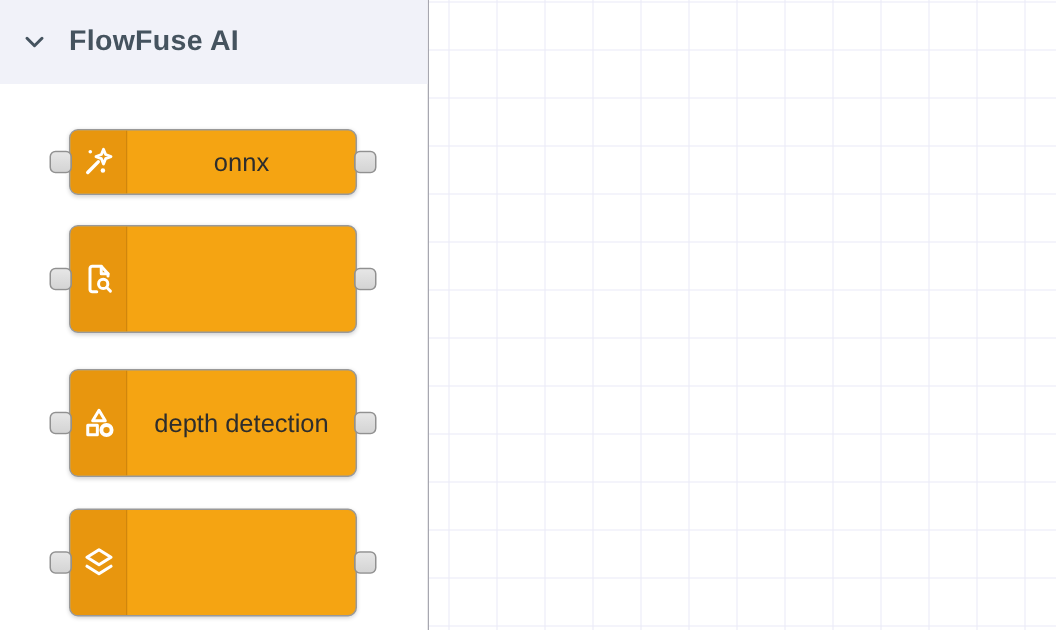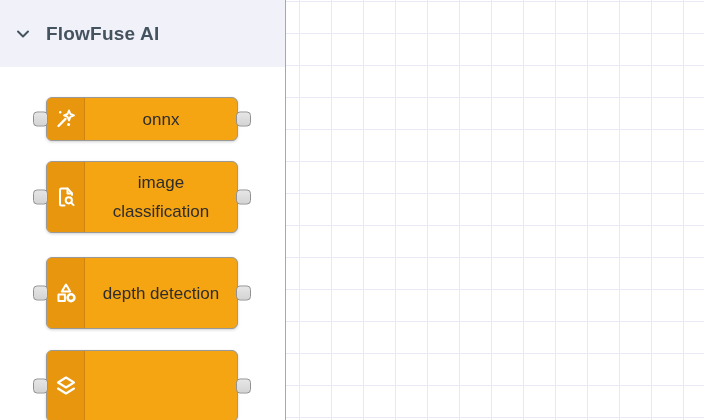--- a/index.html
+++ b/index.html
@@ -17,21 +17,21 @@
   .palette {
     position: relative;
     width: 285px;
     height: 100%;
     background: #ffffff;
     flex: 0 0 285px;
   }
   .palette-header {
     display: flex;
     align-items: center;
-    height: 67px;
+    height: 56px;
     background: #f1f2f9;
     padding-left: 16px;
     cursor: pointer;
   }
   .chev {
     width: 14px;
     height: 14px;
     margin-right: 16px;
     display: inline-flex;
     align-items: center;
@@ -147,21 +147,20 @@
         <div class="node-icon-strip">
           <svg class="icon-svg" width="26" height="26" viewBox="0 0 26 26">
             <g fill="none" stroke="#ffffff" stroke-width="2" stroke-linejoin="round" stroke-linecap="round">
               <path d="M19 11 L19 9.5 L14.5 4.5 L8.5 4.5 C7.7 4.5 7 5.2 7 6 L7 20 C7 20.8 7.7 21.5 8.5 21.5 L11.5 21.5"></path>
               <path d="M14.5 4.5 L14.5 9.5 L19 9.5"></path>
               <circle cx="15.8" cy="16.3" r="3.1"></circle>
               <path d="M18.2 18.7 L20.6 21.1"></path>
             </g>
           </svg>
         </div>
-        <div class="node-label">image classification</div>
       </div>
 
       <div class="node" style="top:190px; height:72px;">
         <span class="port port-left"></span>
         <span class="port port-right"></span>
         <div class="node-icon-strip">
           <svg class="icon-svg" width="26" height="26" viewBox="0 0 26 26">
             <g fill="none" stroke="#ffffff" stroke-width="2" stroke-linejoin="round">
               <path d="M13 4.5 L17.2 11.5 L8.8 11.5 Z"></path>
               <rect x="5.5" y="14.5" width="6.4" height="6.4"></rect>

